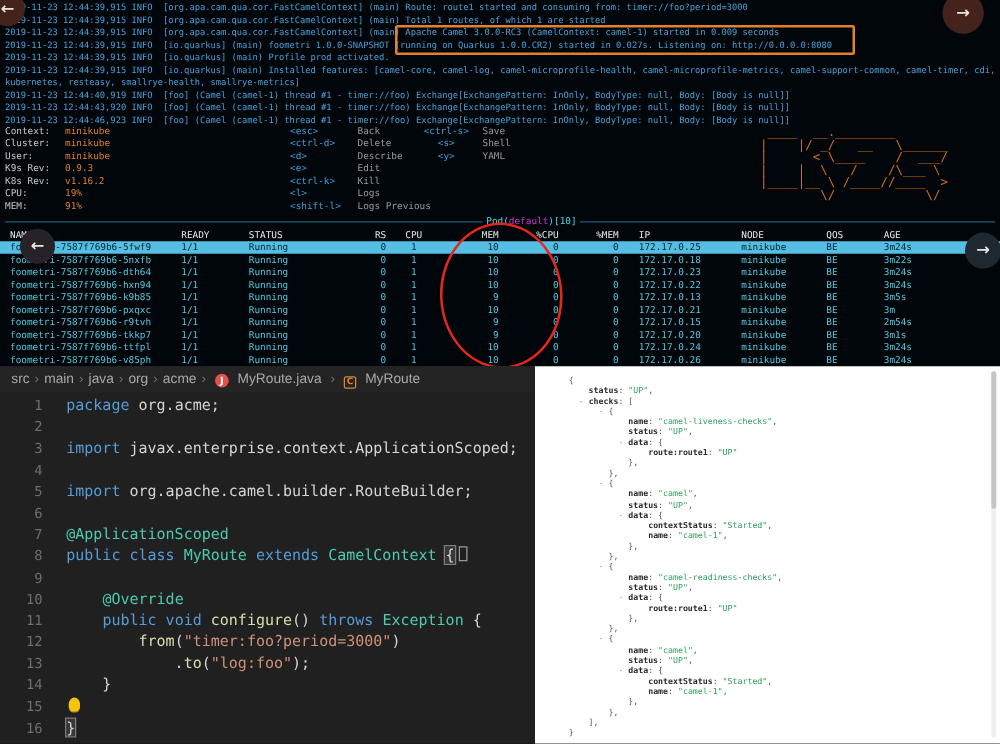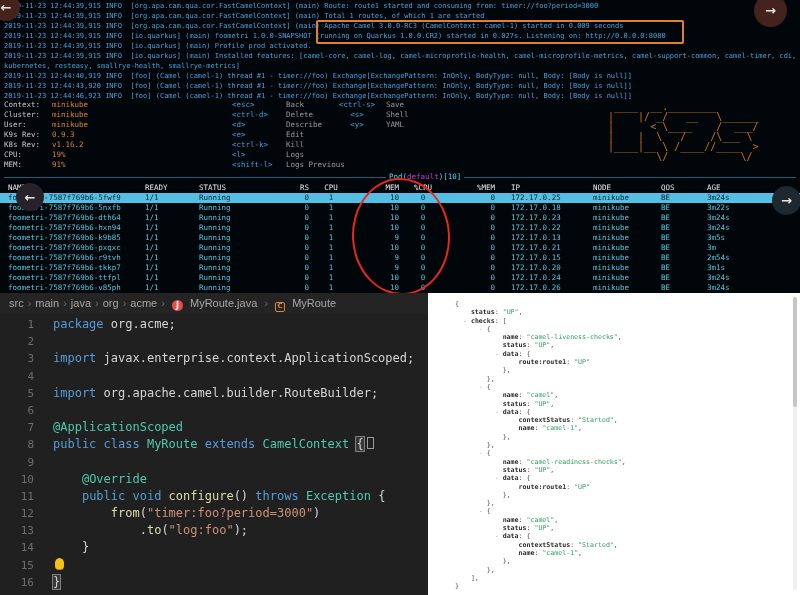--- a/index.html
+++ b/index.html
@@ -33,21 +33,21 @@
 #pod-title-bar{position:absolute;left:0;top:172px;width:800px;height:10px}
 #pod-title-bar .rule{position:absolute;left:4px;right:4px;top:5px;border-top:1px solid #1d5f73}
 #pod-title{position:absolute;left:386px;top:0;background:#01060a;padding:0 3px;font-size:7.5px;line-height:10px;white-space:nowrap}
 .pt-a{color:#53d7e8}.pt-b{color:#c93cc9}
 #pod-table{position:absolute;left:0;top:183px;width:800px;font-size:7.5px;line-height:10px}
 .prow{display:flex;height:10px;padding-left:8px;color:#56c8de;white-space:pre}
 .prow.hdr{color:#e9e9e9}
 .prow.sel{background:#55bfe3;color:#06222e}
 .c-name{width:137px}.c-ready{width:54px}.c-status{width:80px}
 .c-rs{width:30px;text-align:right}.c-cpu{width:44px;text-align:center}.c-mem{width:46px;text-align:right}
-.c-xcpu{width:48px;text-align:center}.c-xmem{width:48px;text-align:right}
+.c-xcpu{width:48px;text-align:right}.c-xmem{width:48px;text-align:right}
 .c-ip{width:92px;padding-left:16px;overflow:hidden}.c-node{width:72px;padding-left:6px}.c-qos{width:48px;padding-left:2px}.c-age{flex:1}
 .sort{color:#dd8033}
 
 
 #orange-box{position:absolute;left:316px;top:20px;width:368px;height:24px;border:2px solid #e1812f;border-radius:2px}
 #red-ellipse{position:absolute;left:352px;top:178px;width:98px;height:117px;border:2.5px solid #e8261d;border-radius:50%;transform:rotate(-3deg)}
 .nav-circle{position:absolute;border-radius:50%;color:#e8e3df;display:flex;align-items:center;justify-content:center;font-family:"DejaVu Sans",sans-serif;font-size:13px;font-weight:bold}
 #nc-tl{left:-8px;top:-7px;width:28px;height:28px;background:#45231d}
 #nc-tr{left:754px;top:-6px;width:33px;height:33px;background:#45231d}
 #nc-rl{left:16px;top:183px;width:28px;height:28px;background:#27212a}

